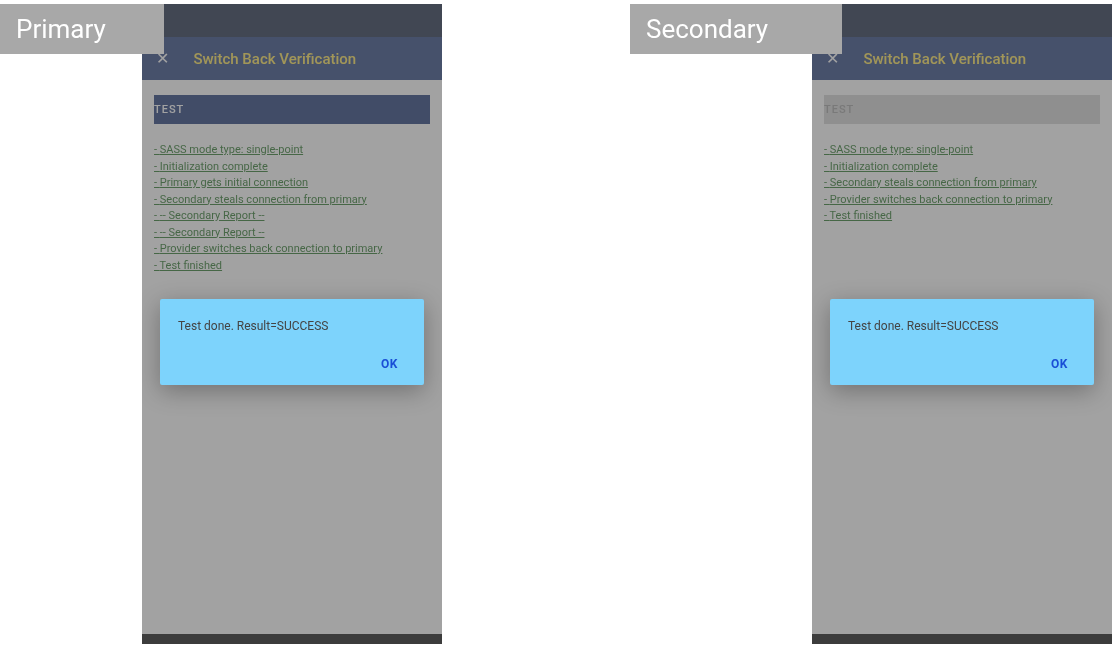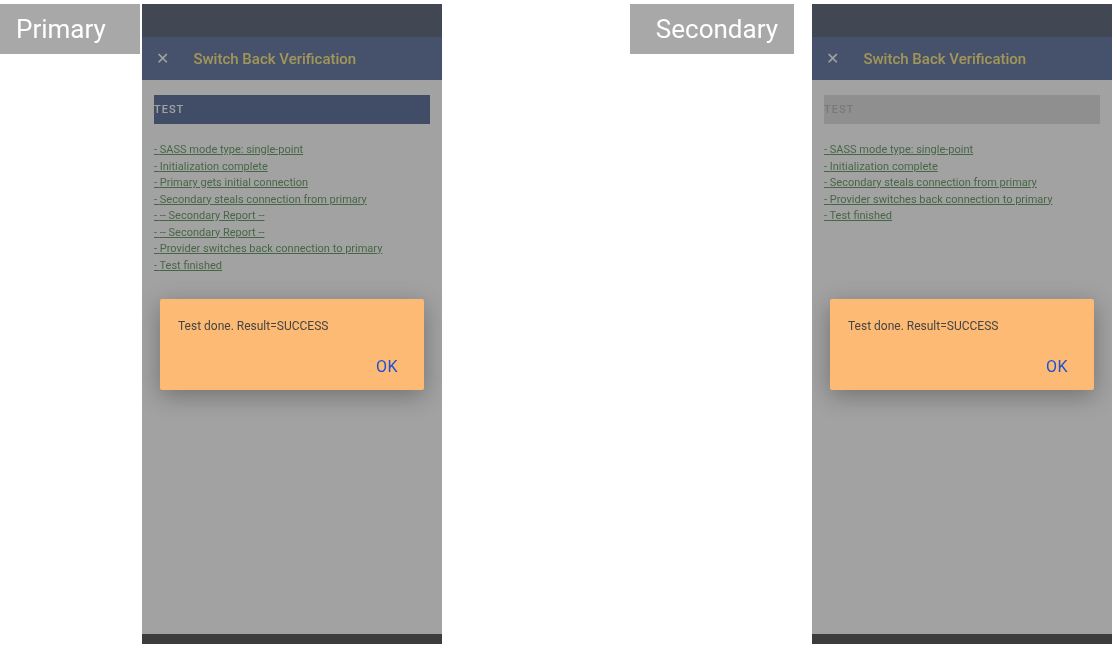--- a/index.html
+++ b/index.html
@@ -12,22 +12,22 @@
     }
     .label-tag {
       position: absolute;
       background: #a8a8a8;
       color: #ffffff;
       font-size: 26px;
       font-weight: 400;
       padding: 10px 16px;
       z-index: 10;
     }
-    .label-primary { left: 0; top: 4px; width: 140px; }
-    .label-secondary { left: 630px; top: 4px; width: 164px; text-align: right; }
+    .label-primary { left: 0; top: 4px; width: 164px; }
+    .label-secondary { left: 630px; top: 4px; width: 212px; }
     .phone {
       position: absolute;
       width: 300px;
       height: 640px;
       top: 4px;
       overflow: hidden;
     }
     .phone-primary { left: 142px; }
     .phone-secondary { left: 812px; }
     .phone-content {
@@ -96,41 +96,41 @@
       position: absolute;
       bottom: 0;
       left: 0;
       right: 0;
       height: 10px;
       background: #000000;
     }
     .dialog {
       position: absolute;
       z-index: 20;
-      background: #fdba74;
+      background: #7dd3fc;
       border-radius: 2px;
       box-shadow: 0 6px 24px rgba(0,0,0,0.3);
       width: 264px;
       left: 18px;
       top: 295px;
       padding: 20px 18px 8px 18px;
     }
     .dialog-msg {
       font-size: 12px;
       color: #444444;
     }
     .dialog-actions {
       display: flex;
       justify-content: flex-end;
       margin-top: 18px;
     }
     .dialog-ok {
       color: #1a4fd6;
-      font-size: 16px;
-      font-weight: 400;
+      font-size: 12px;
+      font-weight: 700;
       letter-spacing: 0.5px;
       padding: 6px 8px;
     }
   </style>
 </head>
 <body>
 
 <div class="label-tag label-primary">Primary</div>
 <div class="label-tag label-secondary">Secondary</div>
 

